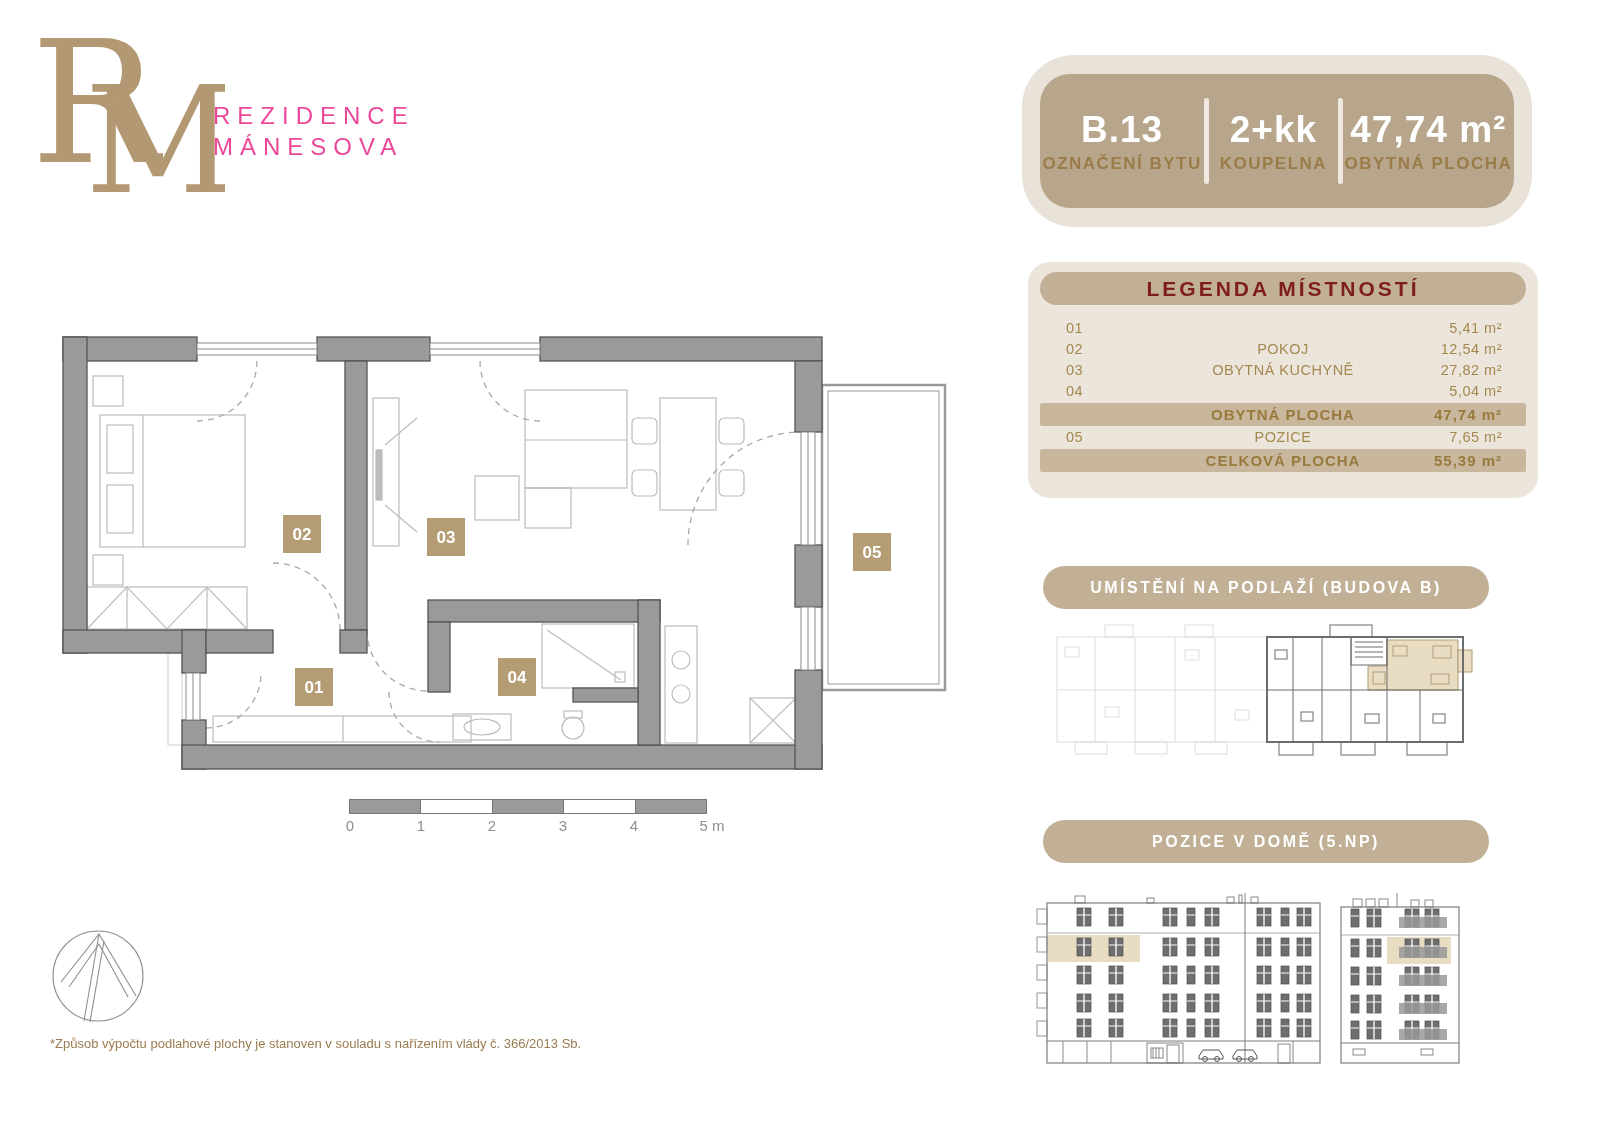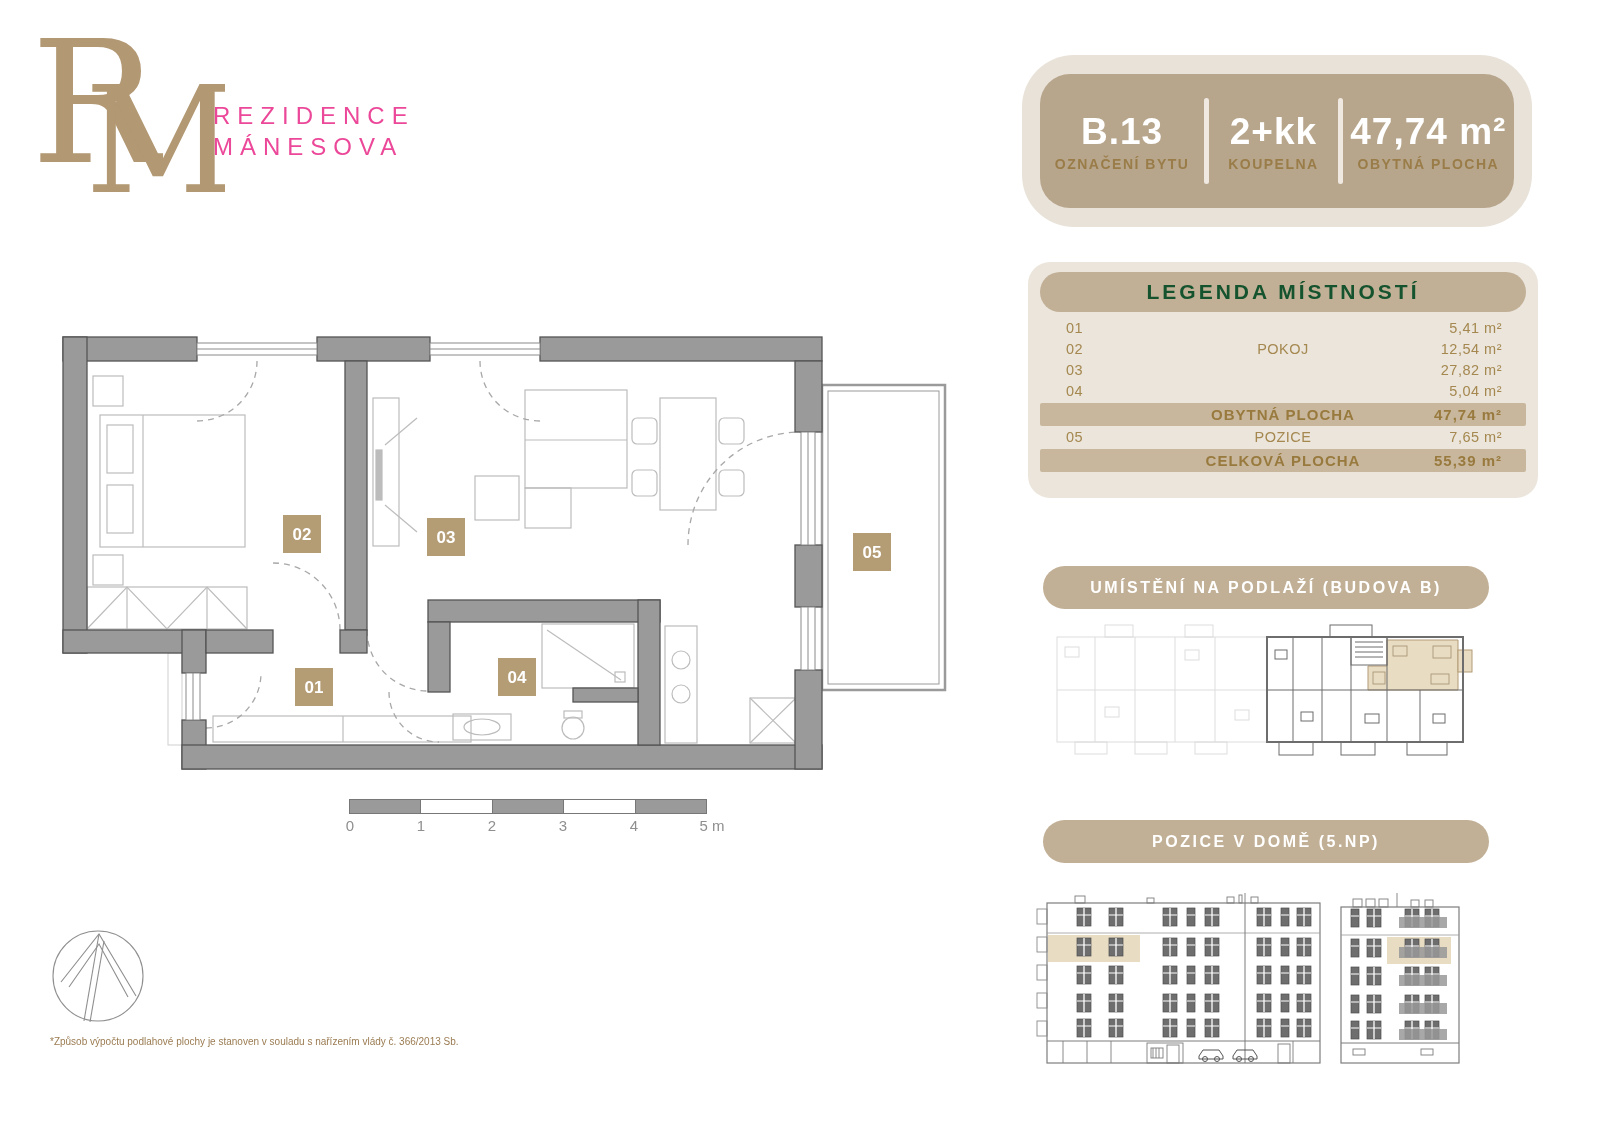--- a/index.html
+++ b/index.html
@@ -12,29 +12,29 @@
             letter-spacing:7px;line-height:31px;font-weight:400;}
 
   
   .info-card{position:absolute;left:1022px;top:55px;width:510px;height:172px;
              background:#e9e2d9;border-radius:52px;}
   .info-card-inner{position:absolute;left:18px;top:19px;right:18px;bottom:19px;
              background:#b7a68c;border-radius:30px;display:flex;align-items:stretch;}
   .info-col{display:flex;flex-direction:column;justify-content:center;align-items:center;gap:3px;}
   .info-col.c1{flex:1.15;} .info-col.c2{flex:0.9;} .info-col.c3{flex:1.2;}
   .info-value{color:#ffffff;font-size:37px;font-weight:bold;letter-spacing:1px;}
-  .info-label{color:#9a7c48;font-size:14px;font-weight:bold;letter-spacing:1.5px;}
+  .info-label{color:#9a7c48;font-size:17px;font-weight:bold;letter-spacing:1.5px;}
   .info-divider{width:5px;background:#efe9e1;margin:24px 0;border-radius:3px;}
 
   
   .legend{position:absolute;left:1028px;top:262px;width:510px;height:236px;
           background:#ebe5dc;border-radius:22px;}
-  .legend-pill{position:absolute;left:12px;top:10px;right:12px;height:40px;background:#c2b096;
+  .legend-pill{position:absolute;left:12px;top:10px;right:12px;height:33px;background:#c2b096;
           border-radius:20px;display:flex;align-items:center;justify-content:center;
-          color:#14532d;font-size:21px;font-weight:bold;letter-spacing:3px;}
+          color:#7f1d1d;font-size:21px;font-weight:bold;letter-spacing:3px;}
   .legend-rows{position:absolute;left:0;top:56px;right:0;}
   .lrow{position:relative;height:21px;color:#a5884f;font-size:14.5px;letter-spacing:0.5px;}
   .lrow .num{position:absolute;left:38px;top:2px;}
   .lrow .nm{position:absolute;left:0;right:0;top:2px;text-align:center;}
   .lrow .ar{position:absolute;right:36px;top:2px;}
   .lbar{position:relative;height:23px;margin:1px 12px;background:#c8b79c;border-radius:2px;
         color:#997a3e;font-weight:bold;font-size:15px;letter-spacing:1px;}
   .lbar .nm{position:absolute;left:0;right:0;top:3px;text-align:center;}
   .lbar .ar{position:absolute;right:24px;top:3px;}
 
@@ -54,21 +54,21 @@
   
   .scalebar{position:absolute;left:349px;top:799px;width:356px;height:13px;
             border:1px solid #777;display:flex;}
   .scalebar .seg{flex:1;border-right:1px solid #777;}
   .scalebar .seg:last-child{border-right:none;}
   .seg.dark{background:#9a9a9a;} .seg.light{background:#ffffff;}
   .scale-labels{position:absolute;left:0;top:817px;width:100%;height:20px;
             color:#8f8f8f;font-size:15px;}
   .scale-labels span{position:absolute;transform:translateX(-50%);}
 
-  .footnote{position:absolute;left:50px;top:1036px;color:#9b7c52;font-size:10px;}
+  .footnote{position:absolute;left:50px;top:1036px;color:#9b7c52;font-size:13px;}
 
   text{font-family:"Liberation Sans",sans-serif;}
   .mono-text{font-family:"DejaVu Serif","Liberation Serif",serif;}
 </style>
 </head>
 <body>
 
 <div class="page">
 
   <svg class="logo-mono" width="200" height="185" viewBox="0 0 200 185">
@@ -106,20 +106,21 @@
         <span class="num">01</span>
         <span class="ar">5,41 m²</span>
       </div>
       <div class="lrow">
         <span class="num">02</span>
         <span class="nm">POKOJ</span>
         <span class="ar">12,54 m²</span>
       </div>
       <div class="lrow">
         <span class="num">03</span>
+        <span class="nm">OBYTNÁ KUCHYNĚ</span>
         <span class="ar">27,82 m²</span>
       </div>
       <div class="lrow">
         <span class="num">04</span>
         <span class="ar">5,04 m²</span>
       </div>
       <div class="lbar">
         <span class="nm">OBYTNÁ PLOCHA</span>
         <span class="ar">47,74 m²</span>
       </div>

